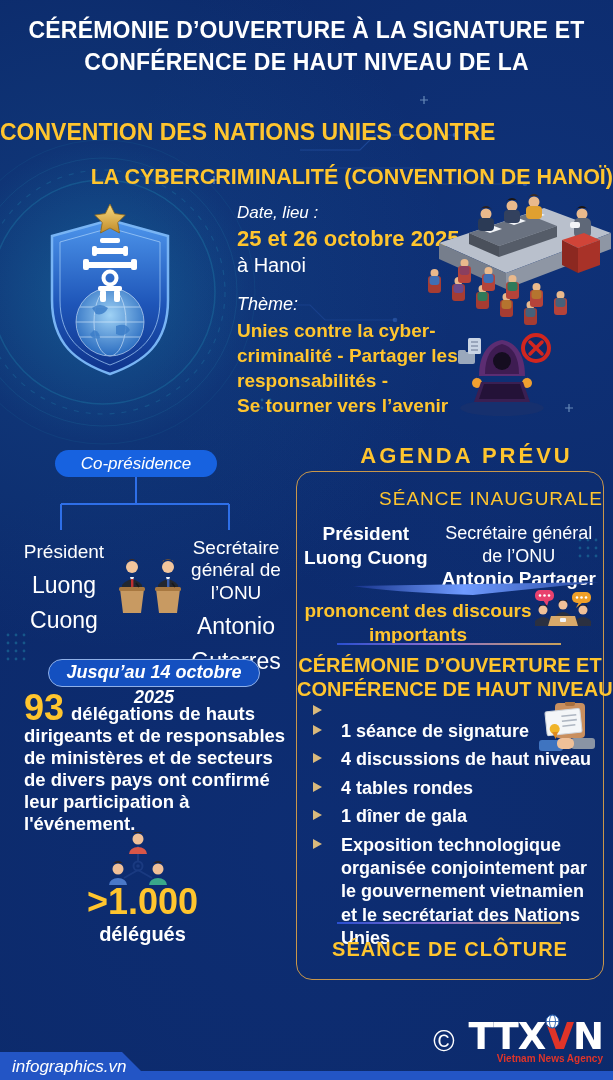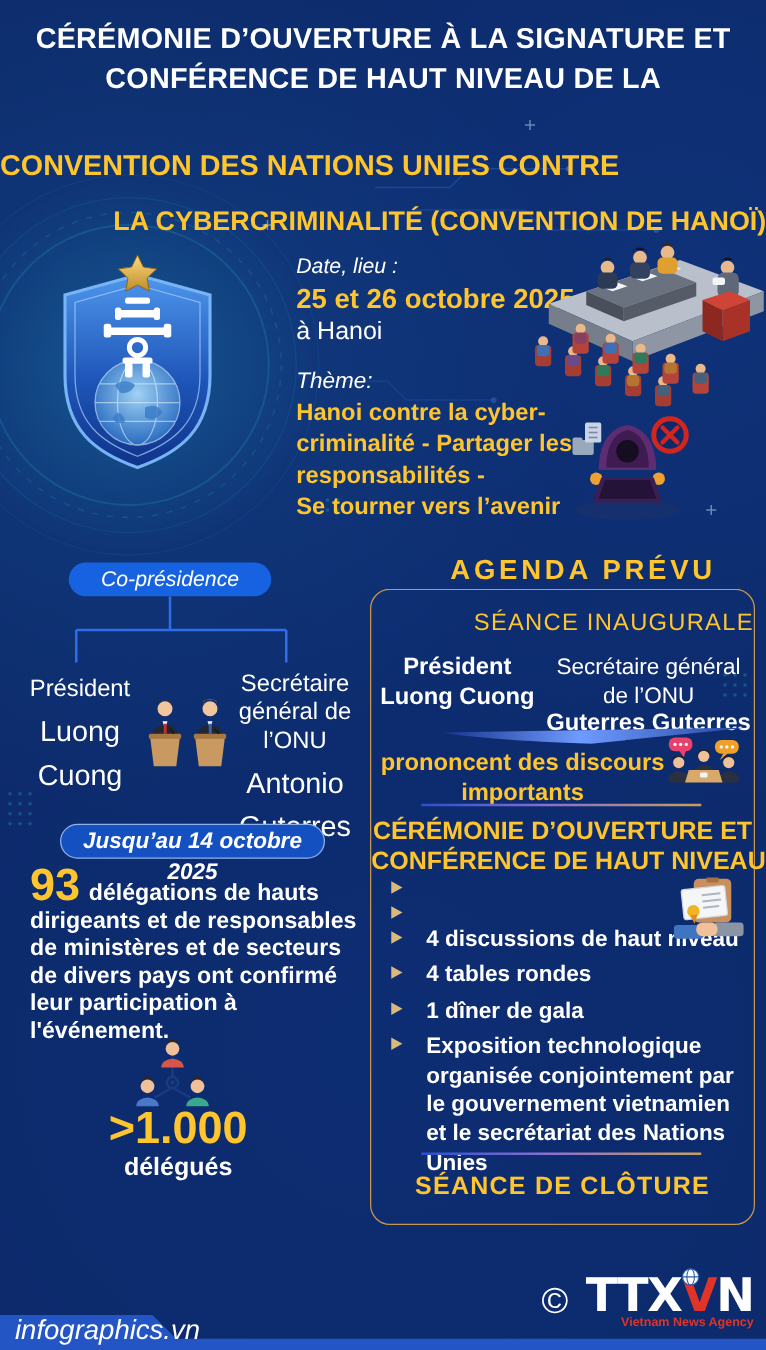--- a/index.html
+++ b/index.html
@@ -73,21 +73,21 @@
   .b-arrow{width:10px;height:0;border-left:9px solid #D9B97C;border-top:5.5px solid transparent;
     border-bottom:5.5px solid transparent;margin-top:5px;margin-right:9px;flex:none;}
   .b-text{font-size:18px;font-weight:bold;color:#fff;line-height:1.3;width:252px;}
   .hand-icon{top:230px;right:8px;}
   .h-close{top:466px;left:0;width:100%;text-align:center;font-size:20px;font-weight:bold;
     color:#FFC52E;letter-spacing:1px;}
   
   .bottom-bar{left:0;right:0;bottom:0;height:9px;background:#2355C5;}
   .foot-strip{left:0;bottom:0;width:150px;height:28px;background:#2355C5;
     clip-path:polygon(0 0,122px 0,150px 28px,0 28px);}
-  .foot-site{left:12px;bottom:3px;font-style:italic;font-size:22px;color:#fff;}
+  .foot-site{left:12px;bottom:3px;font-style:italic;font-size:17px;color:#fff;}
   .ttx-wrap{right:10px;bottom:16px;display:flex;align-items:center;gap:14px;}
   .copy-sym{font-size:29px;color:#fff;}
   .ttx{position:relative;}
   .ttx-letters{font-size:37px;font-weight:900;letter-spacing:-1px;line-height:1;
     font-family:"DejaVu Sans","Liberation Sans",sans-serif;}
   .ttx-letters .red{color:#E03428;}
   .ttx-globe{position:absolute;left:76px;top:-4px;}
   .ttx-sub{text-align:right;font-size:10px;font-weight:bold;color:#E03428;margin-top:-2px;}
 </style>
 </head>
@@ -206,21 +206,21 @@
     </g>
     <path d="M68 0 l4.7 9.6 10.6 1.5 -7.6 7.4 1.8 10.5 -9.5 -5 -9.5 5 1.8 -10.5 -7.6 -7.4 10.6 -1.5 Z" fill="url(#starG)" stroke="#8A6418" stroke-width=".8"></path>
   </svg>
 
   <div class="abs event-info">
     <div class="ev-label">Date, lieu :</div>
     <div class="ev-date">25 et 26 octobre 2025</div>
     <div class="ev-loc">à Hanoi</div>
     <div class="ev-theme-label">Thème:</div>
     <div class="ev-theme">
-      <div>Hanoi contre la cyber-</div>
+      <div>Unies contre la cyber-</div>
       <div>criminalité - Partager les</div>
       <div>responsabilités -</div>
       <div>Se tourner vers l’avenir</div>
     </div>
   </div>
 
   <svg class="abs" style="left:424px;top:188px;" width="189" height="148" viewBox="0 0 189 148">
     <polygon points="15,55 120,20 187,45 82,85" fill="#B9C0CC"></polygon>
     <polygon points="82,85 187,45 187,61 82,101" fill="#8E96A4"></polygon>
     <polygon points="15,55 82,85 82,101 15,71" fill="#767E8C"></polygon>
@@ -416,21 +416,21 @@
     <div class="pan h-inaug">SÉANCE INAUGURALE</div>
 
     <div class="pan inaug-row">
       <div class="inaug-col1">
         <div>Président</div>
         <div>Luong Cuong</div>
       </div>
       <div class="inaug-col2">
         <div>Secrétaire général</div>
         <div>de l’ONU</div>
-        <div class="nm">Guterres Guterres</div>
+        <div class="nm">Antonio Partager</div>
       </div>
     </div>
 
     <svg class="pan swoosh" width="246" height="14" viewBox="0 0 246 14">
       <defs>
         <linearGradient id="swG" x1="0" y1="0" x2="1" y2="0">
           <stop offset="0%" stop-color="#16328A"></stop>
           <stop offset="45%" stop-color="#6F9BFF"></stop>
           <stop offset="100%" stop-color="#24459E"></stop>
         </linearGradient>
@@ -483,20 +483,21 @@
       <div>CÉRÉMONIE D’OUVERTURE ET</div>
       <div>CONFÉRENCE DE HAUT NIVEAU</div>
     </div>
 
     <div class="pan bullets">
       <div class="b-row">
         <span class="b-arrow"></span>
       </div>
       <div class="b-row">
         <span class="b-arrow"></span>
+        <span class="b-text">1 séance de signature</span>
       </div>
       <div class="b-row">
         <span class="b-arrow"></span>
         <span class="b-text">4 discussions de haut niveau</span>
       </div>
       <div class="b-row">
         <span class="b-arrow"></span>
         <span class="b-text">4 tables rondes</span>
       </div>
       <div class="b-row">

